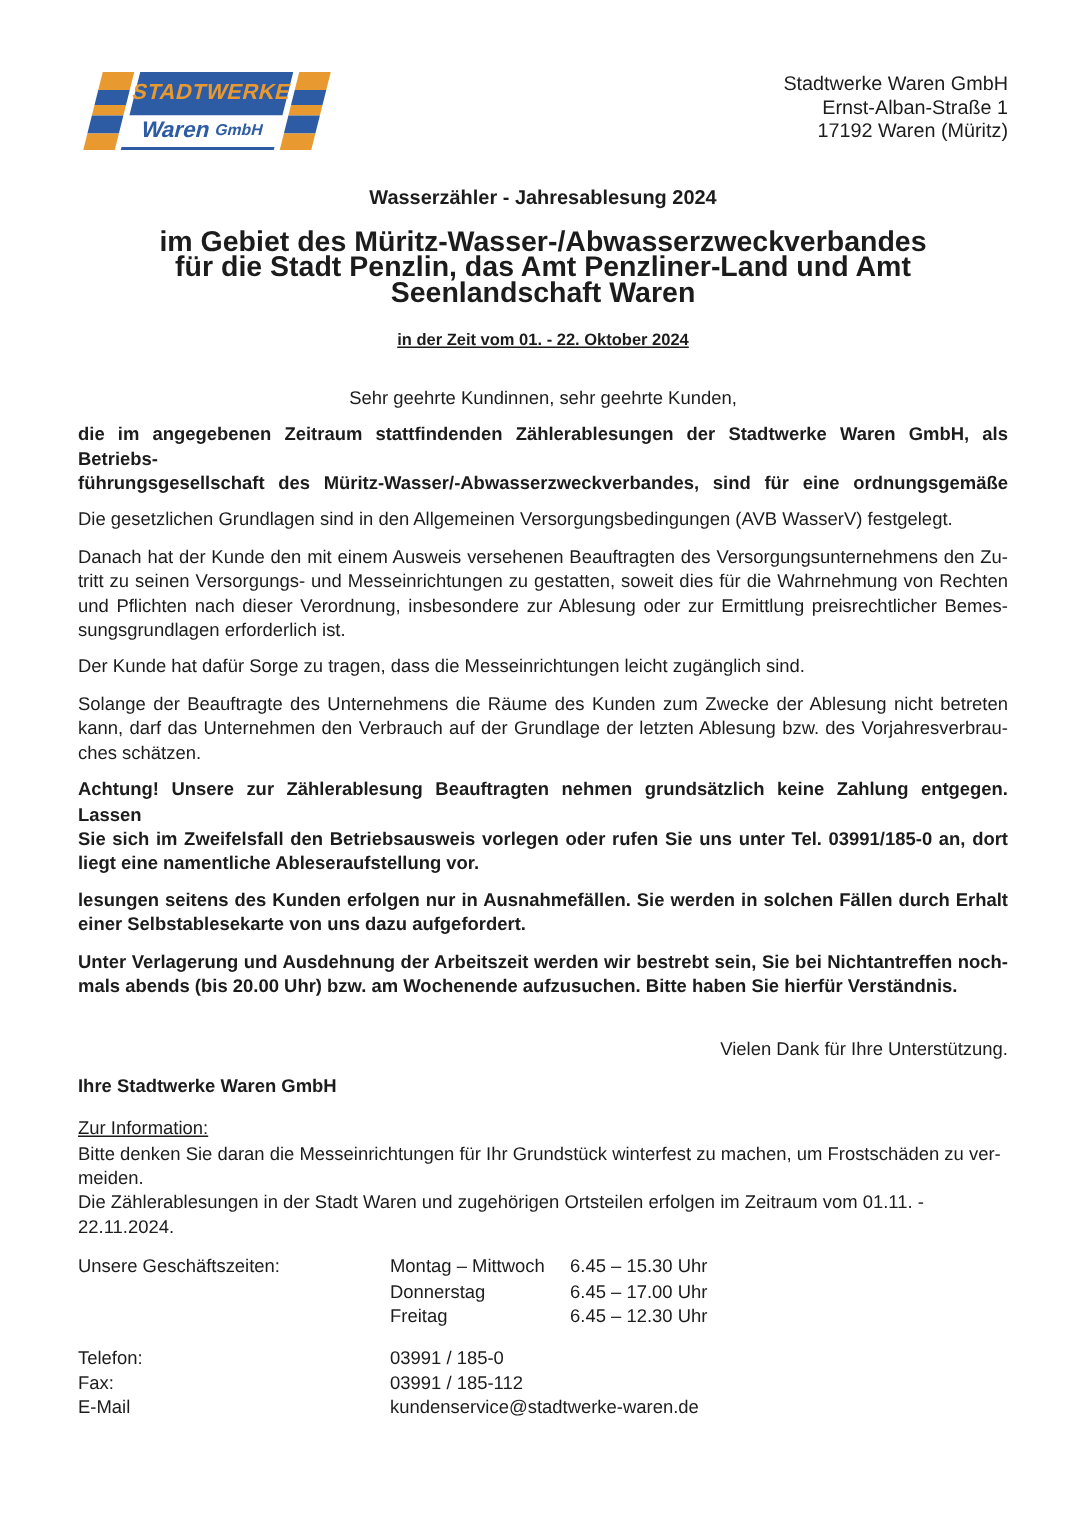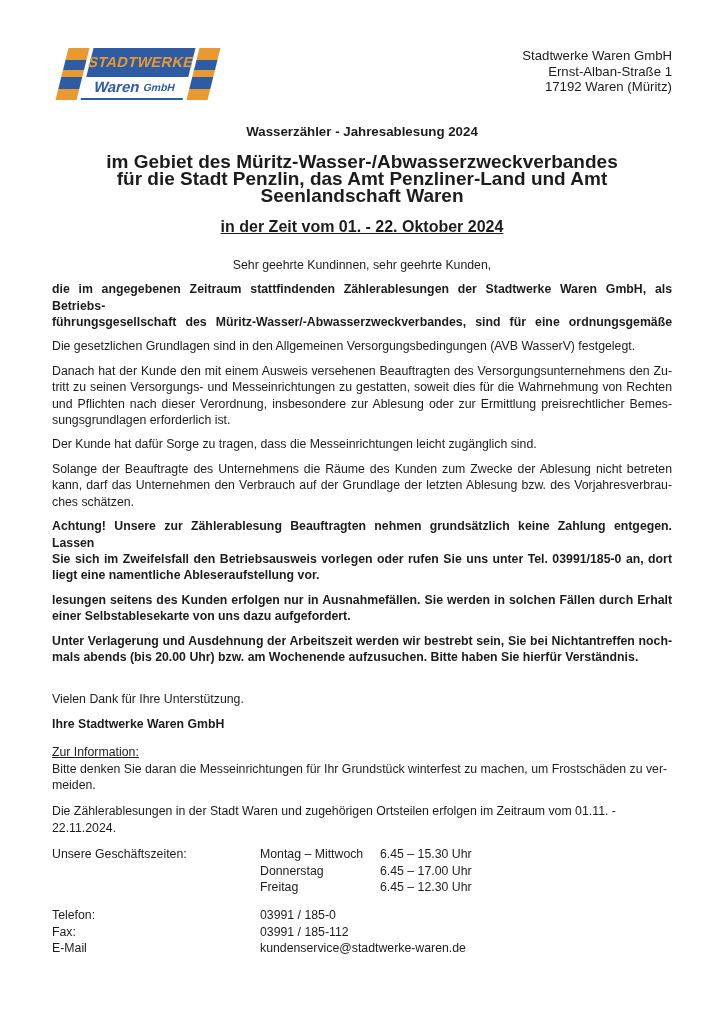--- a/index.html
+++ b/index.html
@@ -21,33 +21,33 @@
   .logo-center{display:flex;flex-direction:column;width:102px;}
   .logo-top{height:29px;display:flex;align-items:center;justify-content:center;}
   .logo-top span{font-weight:bold;font-size:14.5px;letter-spacing:.4px;}
   .logo-bottom{height:21px;background:#fff;display:flex;align-items:center;justify-content:center;gap:4px;border-bottom:2px solid #2e5ca4;}
   .logo-waren{font-weight:bold;font-size:15px;}
   .logo-gmbh{font-size:10.5px;font-weight:bold;}
   .sender{ text-align:right;font-size:13.2px;line-height:15.6px;margin-top:2px;}
   
   .title{margin-top:20px;text-align:center;font-weight:bold;font-size:13.3px;}
   .subtitle{margin-top:13px;text-align:center;font-weight:bold;font-size:19px;line-height:17px;}
-  .period{margin-top:15px;text-align:center;font-weight:bold;font-size:16px;}
+  .period{margin-top:15px;text-align:center;font-weight:bold;font-size:11px;}
   .period span{text-decoration:underline;}
   
   .salutation{margin-top:21px;text-align:center;}
   .para{margin-top:8px;}
   .para.bold{font-weight:bold;}
   .line{text-align:left;}
   .jline{text-align:justify;text-align-last:justify;}
-  .thanks{margin-top:26px;}
+  .thanks{margin-top:26px;text-align:right;}
   .signature{margin-top:8px;font-weight:bold;}
   .info{margin-top:12px;}
   .info .label{text-decoration:underline;}
-  .waren-para{margin-top:10px;}
+  .waren-para{}
   
   .hours{margin-top:10px;display:flex;}
   .hours-label{width:208px;flex:none;}
   .hours-table{display:flex;flex-direction:column;}
   .hours-row{display:flex;align-items:center;}
   .hours-days{width:120px;flex:none;}
   .contact{margin-top:12px;display:flex;flex-direction:column;}
   .contact-row{display:flex;}
   .contact-label{width:208px;flex:none;}
 </style>

